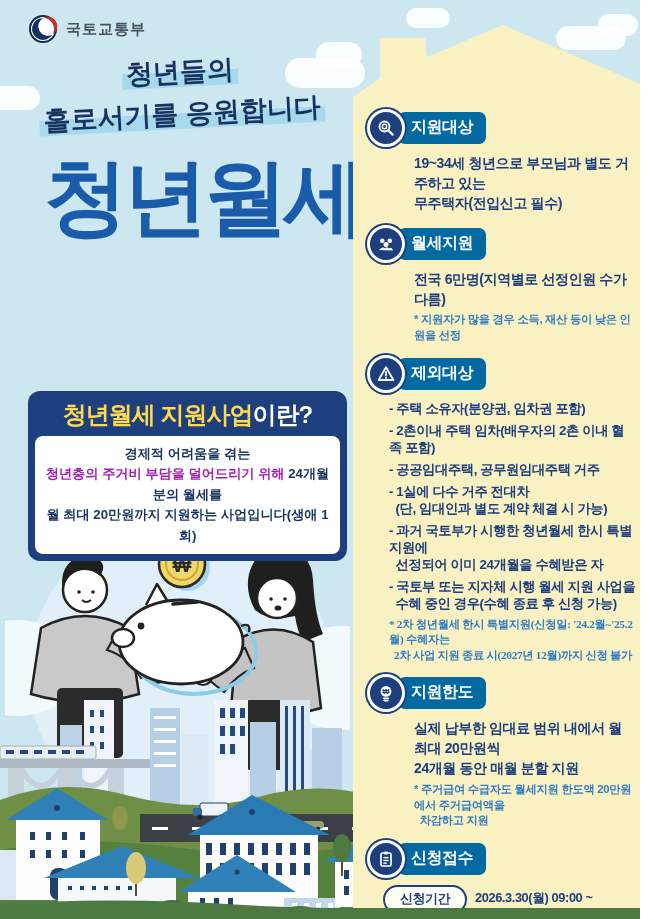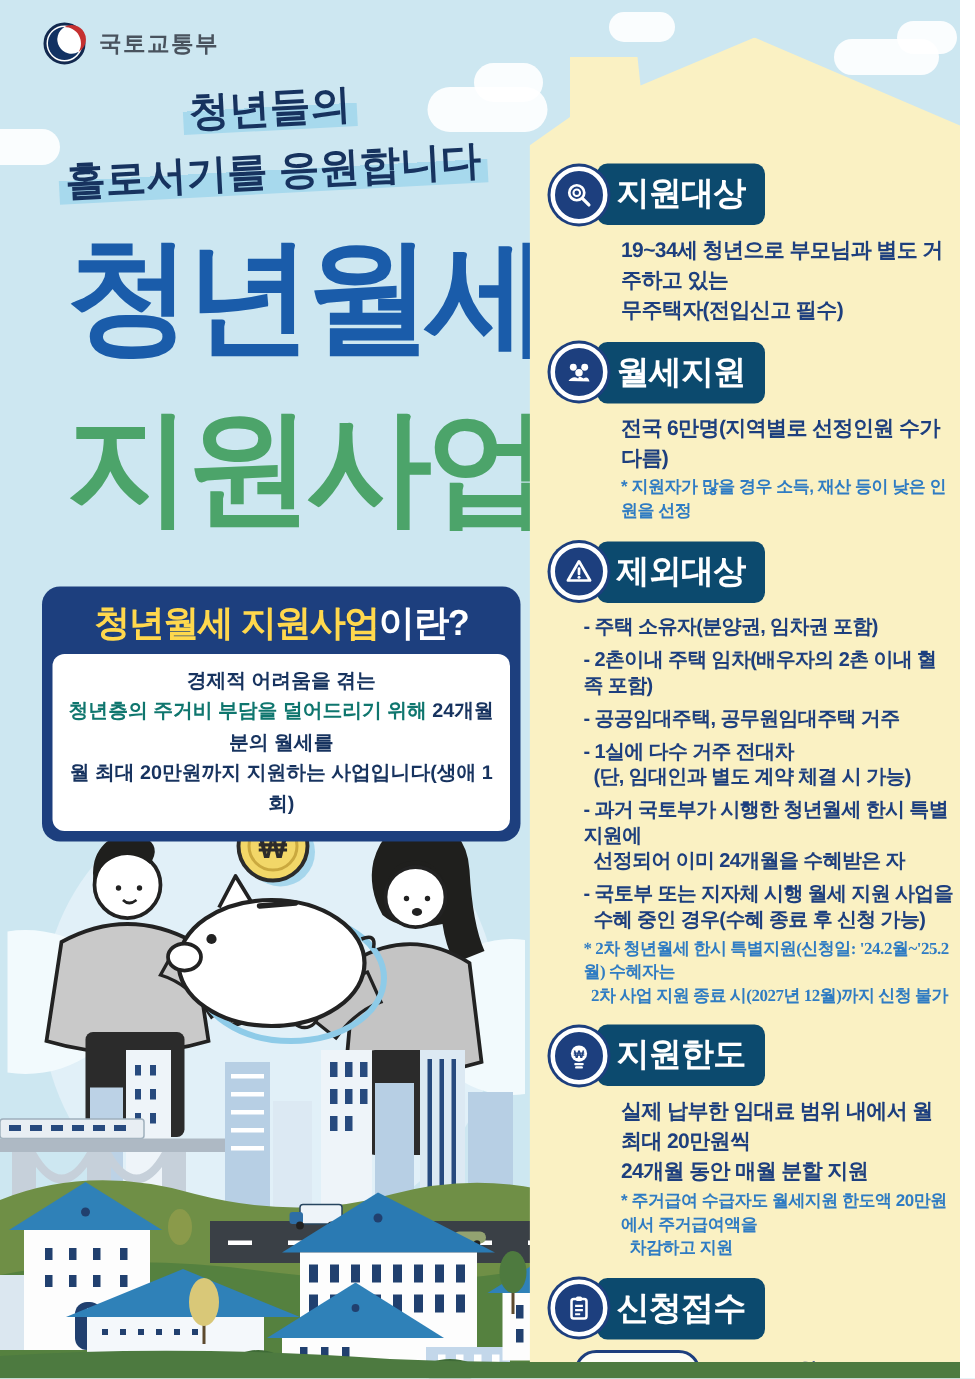--- a/index.html
+++ b/index.html
@@ -23,30 +23,30 @@
   .big-title .t1{font-size:84px; color:#1a5caa;}
   .big-title .t2{font-size:84px; color:#4ca46a;}
   
   .intro{position:absolute; left:28px; top:391px; width:319px; background:#1d3f7e;
     border-radius:12px; padding:5px 7px 7px; z-index:3; box-sizing:border-box;}
   .intro .head{text-align:center; font-size:24px; font-weight:900; letter-spacing:-1px; padding:3px 0 5px;}
   .intro .head .y{color:#ffd84d;}
   .intro .head .w{color:#ffffff;}
   .intro .body{background:#ffffff; border-radius:8px; padding:8px 6px 8px; text-align:center;
     font-size:13.2px; font-weight:700; color:#17335f; line-height:1.55;}
-  .intro .body .em{color:#0f766e; font-weight:800;}
+  .intro .body .em{color:#a21caf; font-weight:800;}
   
   .panel{position:absolute; left:353px; top:25px; width:297px; height:883px; z-index:5;
     background:#faf1c3; box-sizing:border-box; padding:84px 14px 0 14px;
     clip-path:polygon(0px 72px,27px 53px,27px 13px,72px 13px,74px 32px,150px 0px,297px 63px,297px 883px,0px 883px);}
   .sec{margin-bottom:11px;}
   .sec-head{display:flex; align-items:center; margin-bottom:7px;}
   .icon-circle{width:32px; height:32px; border-radius:50%; background:#1d3f7e; border:3px solid #ffffff;
     box-shadow:0 0 0 2px #1d3f7e; display:flex; align-items:center; justify-content:center; z-index:2; flex-shrink:0;}
-  .sec-badge{background:#0c4a6e; color:#ffffff; font-weight:800; font-size:22px; letter-spacing:-0.5px;
+  .sec-badge{background:#0369a1; color:#ffffff; font-weight:800; font-size:16px; letter-spacing:-0.5px;
     padding:5px 13px 6px; border-radius:7px; margin-left:-7px;}
   .sec-body{margin-left:47px; color:#1d3f7e; font-weight:700; font-size:14px; line-height:1.42; white-space:pre-line; letter-spacing:-0.4px;}
   .sec-note{margin-left:47px; margin-top:3px; color:#2f7cc3; font-weight:700; font-size:11.3px; line-height:1.38; white-space:pre-line; letter-spacing:-0.3px;}
   .ex-list{margin-left:22px;}
   .ex-item{color:#1d3f7e; font-weight:700; font-size:13.3px; line-height:1.28; white-space:pre-line; margin-bottom:5px; letter-spacing:-0.4px;}
   .ex-note{margin-left:22px; margin-top:2px; color:#2f7cc3; font-weight:700; font-size:11.3px; line-height:1.38; white-space:pre-line; letter-spacing:-0.3px;font-family:Liberation Serif, serif;}
   .rowset{margin-left:16px;}
   .prow{display:flex; align-items:flex-start; gap:8px; margin-bottom:6px;}
   .pill{min-width:62px; text-align:center; background:#fdfdf4; border:2.5px solid #1d3f7e; border-radius:999px;
     padding:3px 9px 4px; color:#1d3f7e; font-weight:800; font-size:13px; letter-spacing:-0.5px; flex-shrink:0;}
@@ -76,21 +76,20 @@
     <span class="name">국토교통부</span>
   </div>
 
   <div class="slogan">
     <div class="l1"><span class="hl">청년들의</span></div>
     <div class="l2"><span class="hl">홀로서기를 응원합니다</span></div>
   </div>
 
   <div class="big-title">
     <div class="t1">청년월세</div>
-    <div class="t2">지원사업</div>
   </div>
 
   <div class="intro">
     <div class="head">
       <span class="y">청년월세 지원사업</span><span class="w">이란?</span>
     </div>
     <div class="body">
       <div>경제적 어려움을 겪는</div>
       <div><span class="em">청년층의 주거비 부담을 덜어드리기 위해</span><span> 24개월 분의 월세를</span></div>
       <div>월 최대 20만원까지 지원하는 사업입니다(생애 1회)</div>

